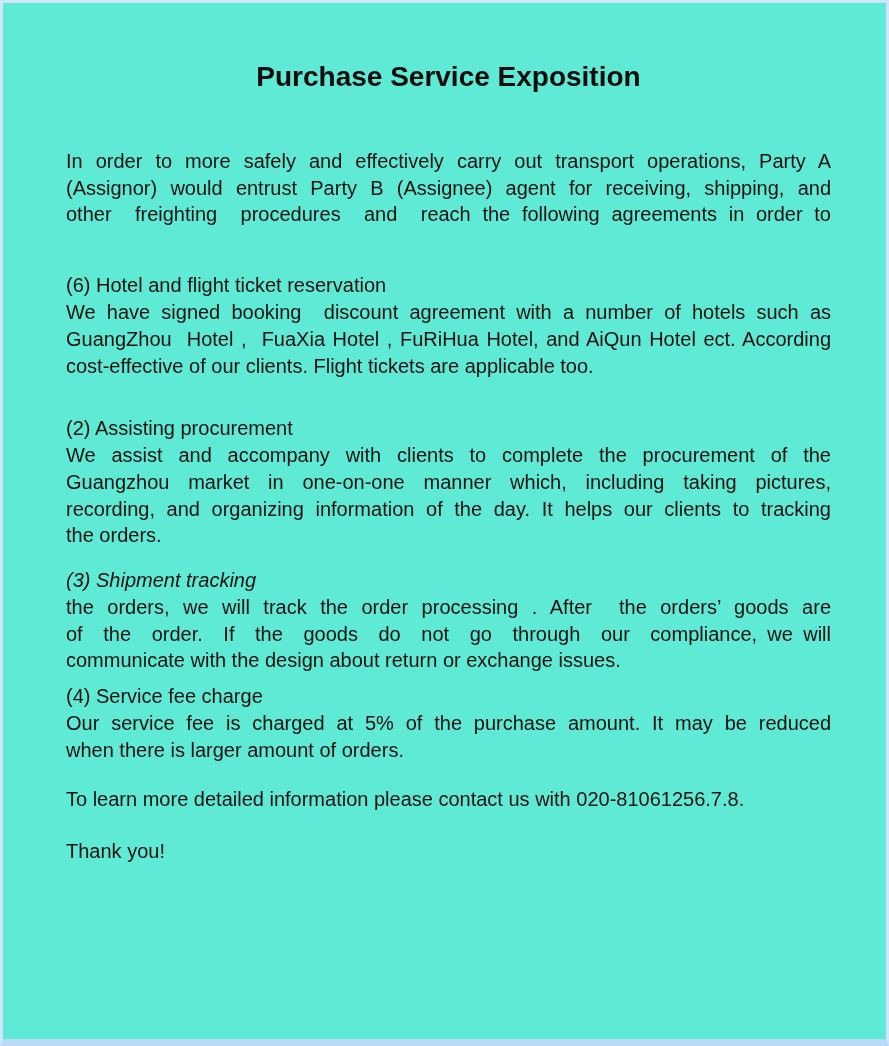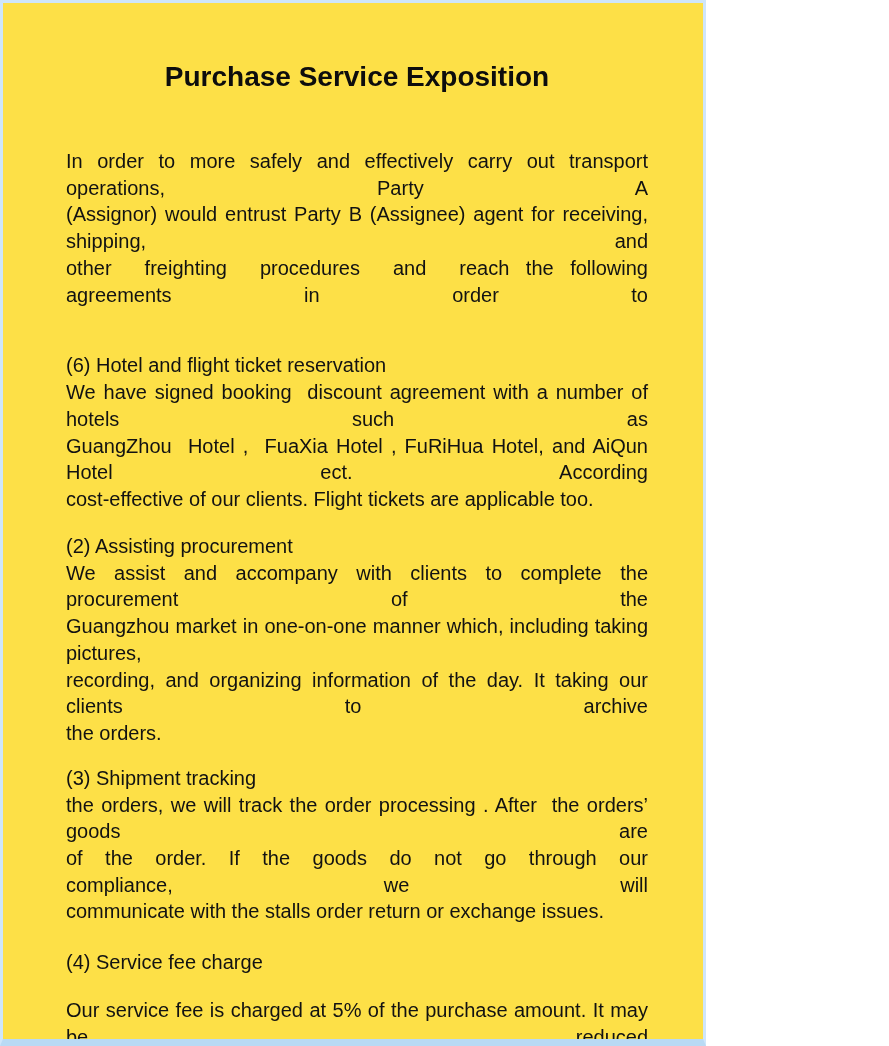--- a/index.html
+++ b/index.html
@@ -2,24 +2,24 @@
 <html><head>
 <meta charset="utf-8">
 <style>
   html, body {
     margin: 0;
     padding: 0;
     background: #ffffff;
   }
   .page {
     position: relative;
-    width: 706px;
+    width: 889px;
     height: 1046px;
     box-sizing: border-box;
-    background: #fde047;
+    background: #5eead4;
     border-left: 3px solid #cfe6fa;
     border-top: 3px solid #cfe6fa;
     border-right: 3px solid #cfe6fa;
     border-bottom: 7px solid #b9daf4;
     font-family: "Liberation Sans", sans-serif;
     color: #121212;
     padding: 55px 55px 0 63px;
     overflow: hidden;
   }
   .title {
@@ -34,24 +34,24 @@
   .para { margin: 0; }
   .intro   { margin-top: 52px; }
   .body-para { }
   .heading {
     font-size: 20px;
     font-weight: 400;
     line-height: 27px;
     margin: 0;
   }
   .h1 { margin-top: 44px; }
-  .h2 { margin-top: 20px; }
-  .h3 { margin-top: 18px; }
-  .h4 { margin-top: 24px; }
-  .b4 { margin-top: 21px; }
+  .h2 { margin-top: 36px; }
+  .h3 { margin-top: 18px; font-style: italic; }
+  .h4 { margin-top: 9px; }
+  .b4 { margin-top: 0; }
   .contact { margin-top: 22px; }
   .closing { margin-top: 26px; }
   .ln {
     font-size: 20px;
     line-height: 26.7px;
     white-space: pre-wrap;
   }
   .ln.j {
     text-align: justify;
     text-align-last: justify;
@@ -74,35 +74,38 @@
   <div class="para body-para">
     <div class="ln j">We have signed booking  discount agreement with a number of hotels such as</div>
     <div class="ln j">GuangZhou  Hotel ,  FuaXia Hotel , FuRiHua Hotel, and AiQun Hotel ect. According</div>
     <div class="ln">cost-effective of our clients. Flight tickets are applicable too.</div>
   </div>
 
   <div class="heading h2">(2) Assisting procurement</div>
   <div class="para body-para">
     <div class="ln j">We assist and accompany with clients to complete the procurement of the</div>
     <div class="ln j">Guangzhou market in one-on-one manner which, including taking pictures,</div>
-    <div class="ln j">recording, and organizing information of the day. It taking our clients to archive</div>
+    <div class="ln j">recording, and organizing information of the day. It helps our clients to tracking</div>
     <div class="ln">the orders.</div>
   </div>
 
   <div class="heading h3">(3) Shipment tracking</div>
   <div class="para body-para">
     <div class="ln j">the orders, we will track the order processing . After  the orders’ goods are</div>
     <div class="ln j">of  the  order.  If  the  goods  do  not  go  through  our  compliance, we will</div>
-    <div class="ln">communicate with the stalls order return or exchange issues.</div>
+    <div class="ln">communicate with the design about return or exchange issues.</div>
   </div>
 
   <div class="heading h4">(4) Service fee charge</div>
   <div class="para body-para b4">
     <div class="ln j">Our service fee is charged at 5% of the purchase amount. It may be reduced</div>
     <div class="ln">when there is larger amount of orders.</div>
   </div>
 
+  <div class="para contact">
+    <div class="ln">To learn more detailed information please contact us with 020-81061256.7.8.</div>
+  </div>
 
   <div class="para closing">
     <div class="ln">Thank you!</div>
   </div>
 
 </div>
 
 </body></html>

